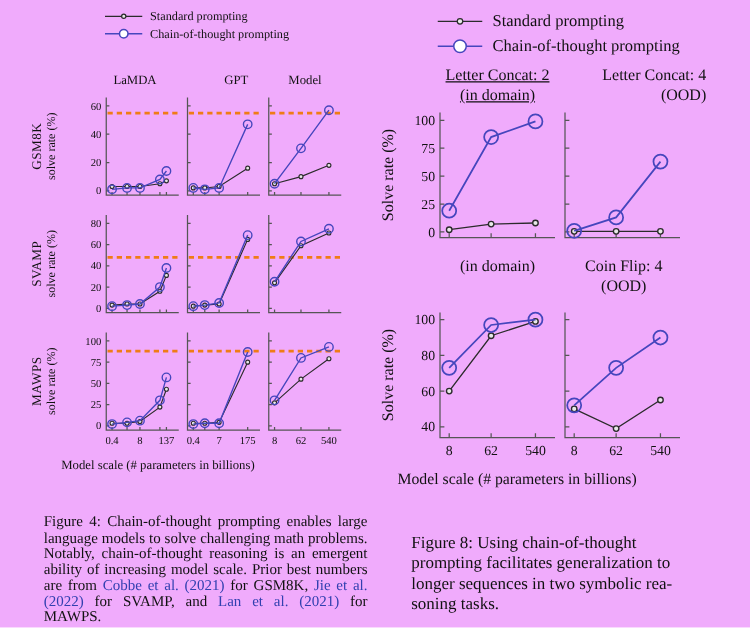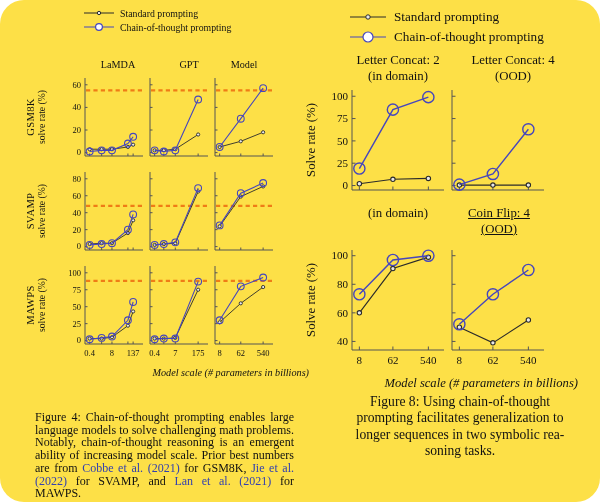--- a/index.html
+++ b/index.html
@@ -1,35 +1,35 @@
 <!DOCTYPE html>
 <html><head>
 <meta charset="utf-8">
 <style>
   html,body{margin:0;padding:0;background:#ffffff;}
-  .page{position:relative;width:600px;height:502px;background:#fde047;overflow:hidden;
-        font-family:"Liberation Serif",serif;color:#111;border-radius:24px;}
+  .page{position:relative;width:600px;height:502px;background:#f0abfc;overflow:hidden;
+        font-family:"Liberation Serif",serif;color:#111;}
   .abs{position:absolute;}
   
   .l4item{display:flex;align-items:center;gap:6px;height:14px;font-size:9.8px;white-space:nowrap;}
   .l8item{display:flex;align-items:center;gap:8px;height:20px;font-size:13.2px;white-space:nowrap;}
   .lic{display:inline-flex;align-items:center;}
   
   .colhead{position:absolute;top:59px;width:80px;text-align:center;font-size:10.2px;}
   .rot{position:absolute;transform:translate(-50%,-50%) rotate(-90deg);text-align:center;white-space:nowrap;}
   .task{font-size:10.6px;letter-spacing:.3px;}
   .sub{font-size:9.6px;}
   .f8ylab{font-size:12.8px;}
   .hdr{position:absolute;width:132px;text-align:center;font-size:12.8px;line-height:16px;}
-  .xtitle{position:absolute;text-align:right;font-style:italic;}
+  .xtitle{position:absolute;text-align:left;}
   #f4xtitle{left:49px;top:367px;width:260px;font-size:10.2px;}
   #f8xtitle{left:318px;top:376px;width:260px;font-size:12.6px;}
   .cap{position:absolute;}
   #cap4{left:35px;top:399px;width:259px;font-size:12px;line-height:12.7px;text-align:justify;}
-  #cap8{left:329px;top:380px;width:262px;font-size:13.6px;line-height:16.6px;text-align:center;white-space:pre-line;}
+  #cap8{left:329px;top:412px;width:262px;font-size:13.6px;line-height:16.6px;text-align:left;white-space:pre-line;}
   .panel{position:absolute;}
 </style>
 </head>
 <body>
 
 <div class="page">
 
   <section>
 
     <div class="abs" id="legend4" style="left:84px;top:6px;">
@@ -46,21 +46,21 @@
         <span class="lic">
             <svg width="30" height="10" viewBox="0 0 30 10">
               <line x1="0" y1="5" x2="30" y2="5" stroke="#4646bd" stroke-width="1.2"></line>
               <circle cx="15" cy="5" r="3.4" fill="#fff" stroke="#4646bd" stroke-width="1.2"></circle>
             </svg>
           </span>
         <span>Chain-of-thought prompting</span>
       </div>
     </div>
 
-    <span class="colhead" style="left:78px;">LaMDA</span>
+    <span class="colhead" style="left:68px;">LaMDA</span>
     <span class="colhead" style="left:149px;">GPT</span>
     <span class="colhead" style="left:204px;">Model</span>
 
     <div class="rot" style="left:36px;top:117px;">
       <div class="task">GSM8K</div>
       <div class="sub">solve rate (%)</div>
     </div>
     <div class="rot" style="left:36px;top:211px;">
       <div class="task">SVAMP</div>
       <div class="sub">solve rate (%)</div>
@@ -319,32 +319,32 @@
         <span class="lic">
             <svg width="36" height="14" viewBox="0 0 36 14">
               <line x1="0" y1="7" x2="36" y2="7" stroke="#4646bd" stroke-width="1.2"></line>
               <circle cx="18" cy="7" r="5" fill="#fff" stroke="#4646bd" stroke-width="1.2"></circle>
             </svg>
           </span>
         <span>Chain-of-thought prompting</span>
       </div>
     </div>
 
-    <div class="hdr" style="left:332px;top:52px;">
+    <div class="hdr" style="left:332px;top:52px;text-decoration:underline;">
       <div>Letter Concat: 2</div>
       <div>(in domain)</div>
     </div>
-    <div class="hdr" style="left:447px;top:52px;">
+    <div class="hdr" style="left:433px;top:52px;text-align:right;">
       <div>Letter Concat: 4</div>
       <div>(OOD)</div>
     </div>
     <div class="hdr" style="left:332px;top:205px;">
       <div>(in domain)</div>
     </div>
-    <div class="hdr" style="left:433px;top:205px;text-decoration:underline;">
+    <div class="hdr" style="left:433px;top:205px;">
       <div>Coin Flip: 4</div>
       <div>(OOD)</div>
     </div>
 
     <div class="rot f8ylab" style="left:311px;top:140px;">Solve rate (%)</div>
     <div class="rot f8ylab" style="left:311px;top:300px;">Solve rate (%)</div>
 
     <div class="panel" style="left: 322px; top: 86px;"><svg width="126" height="124" viewBox="0 0 126 124">
           <path d="M 30 4 L 30 104 L 122 104" stroke="#555555" fill="none" stroke-width="1"></path>
           <line x1="30" y1="99.53571428571429" x2="33.5" y2="99.53571428571429" stroke="#555555" stroke-width="1"></line>

